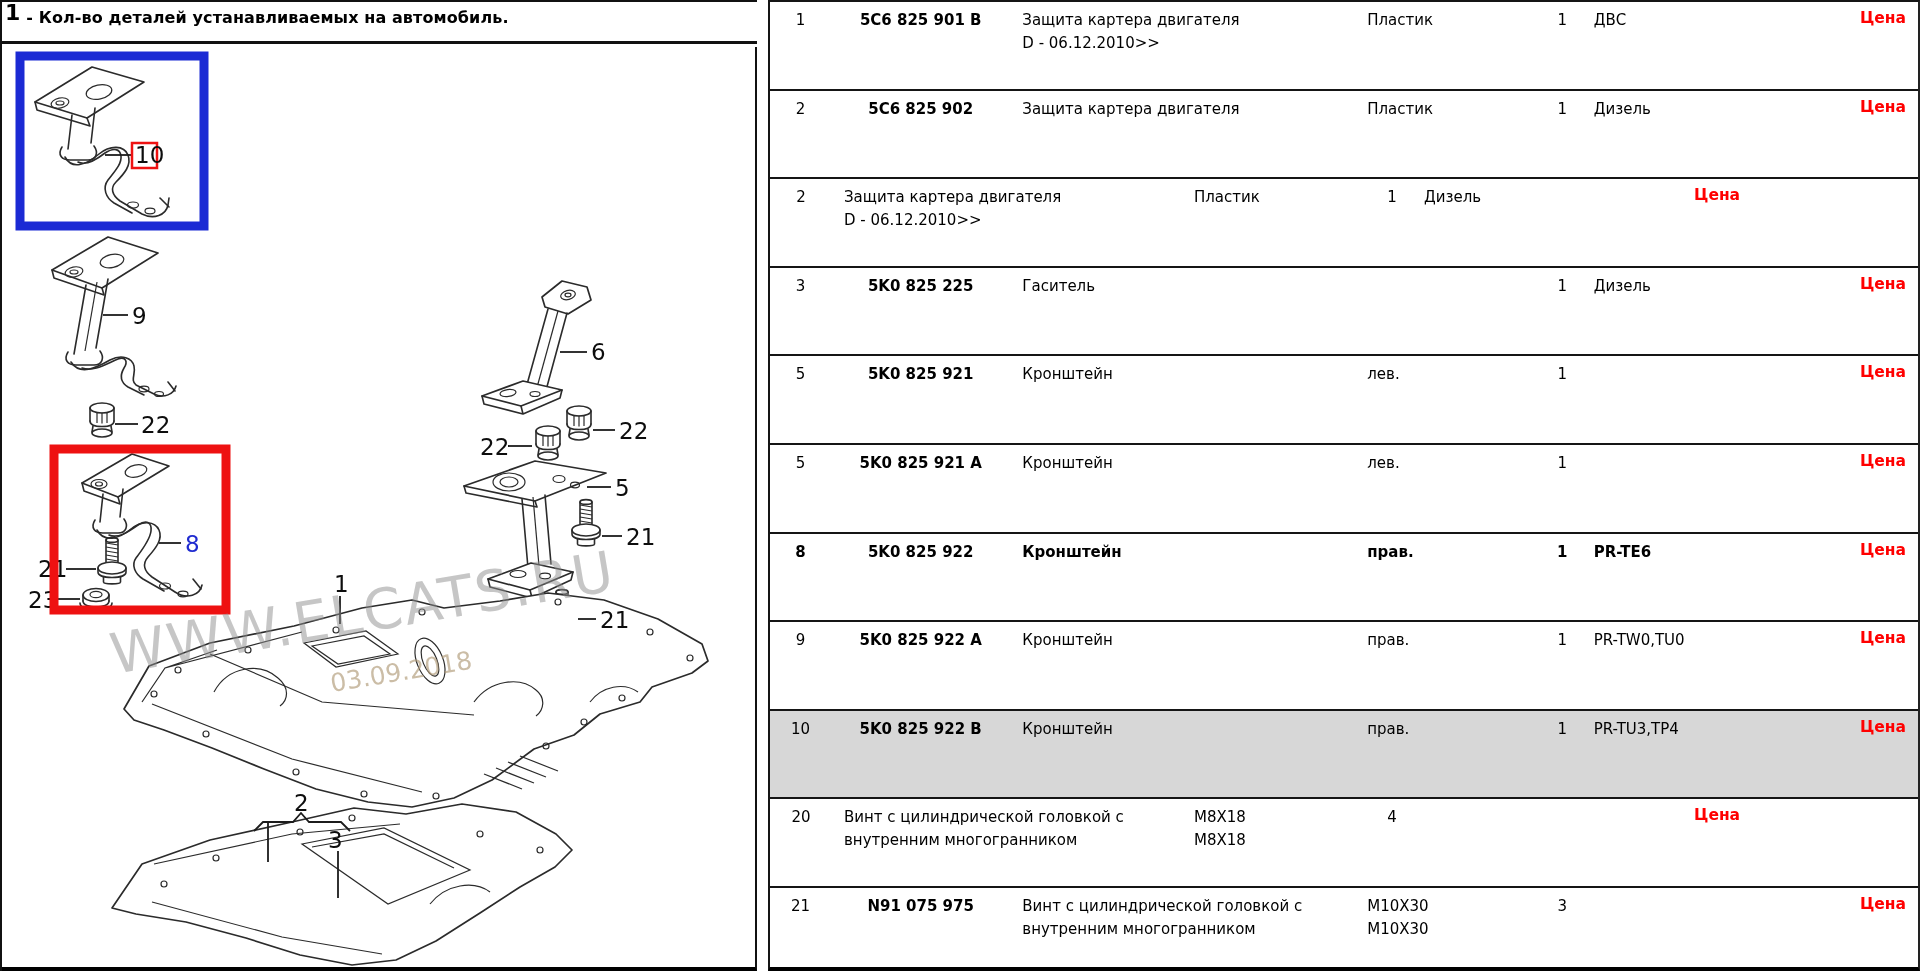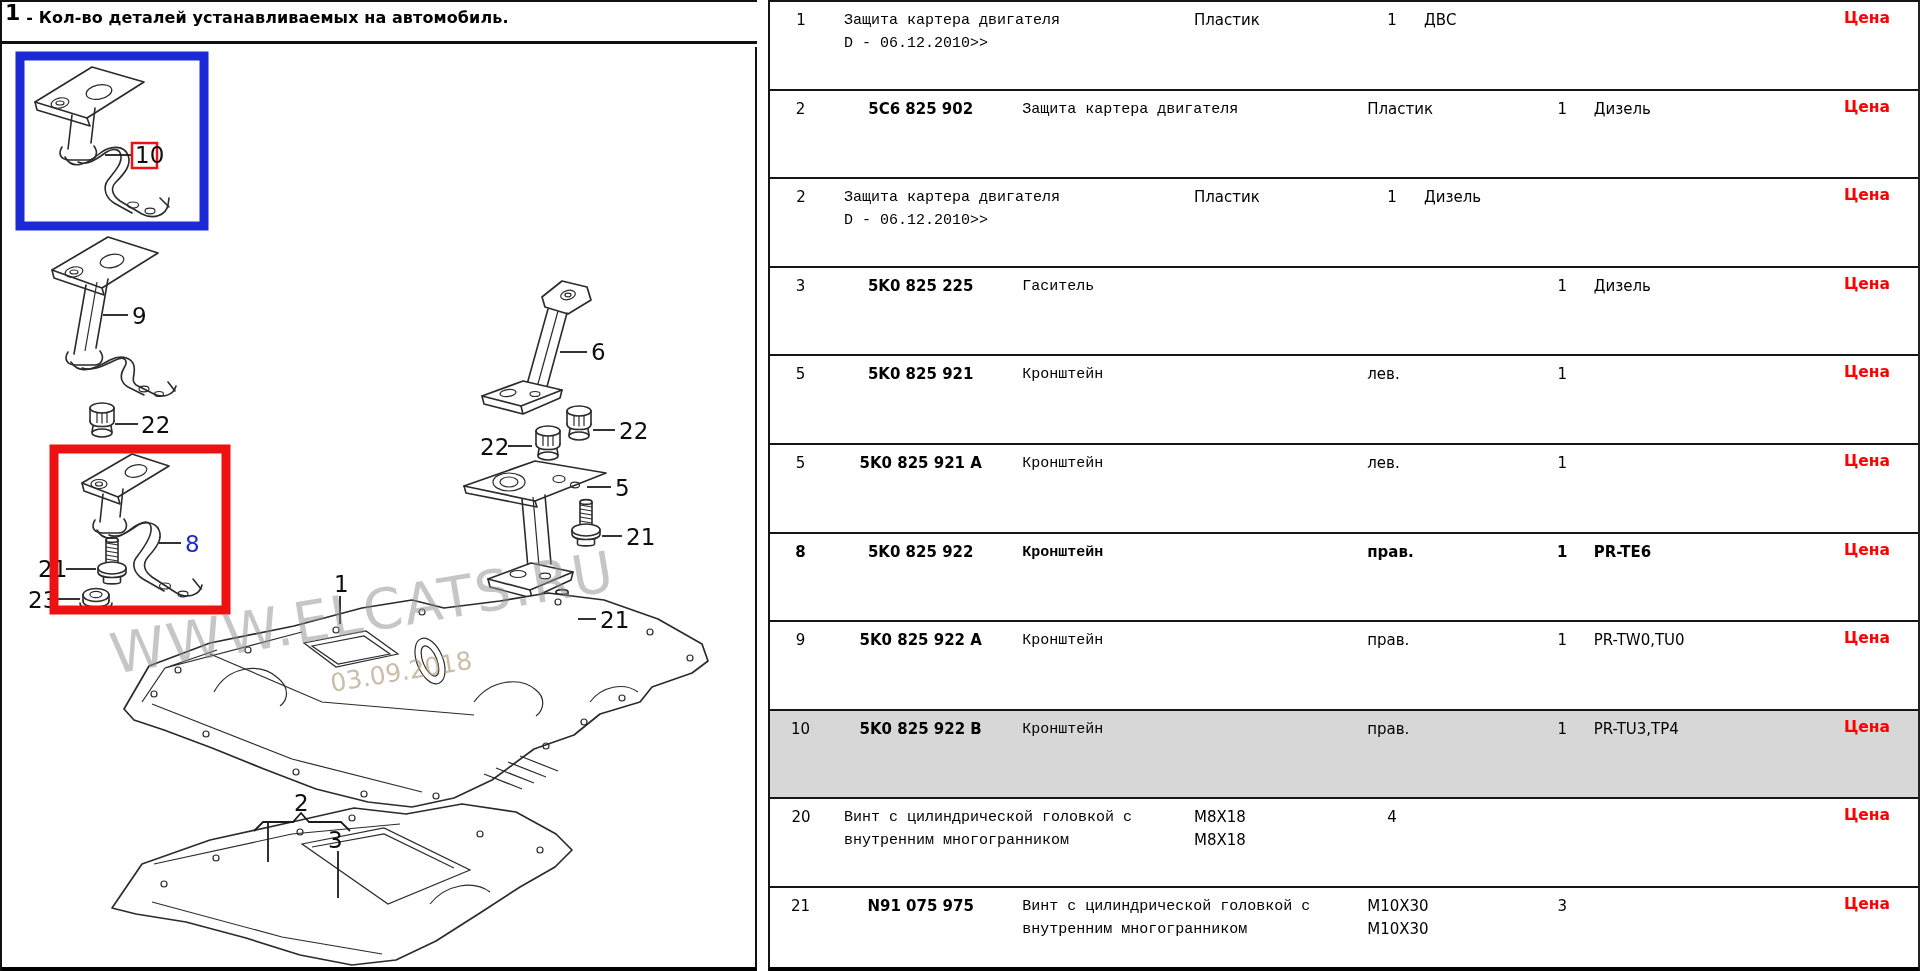--- a/index.html
+++ b/index.html
@@ -31,25 +31,25 @@
     border-top:2px solid #151515;border-left:2px solid #151515;border-right:2px solid #222;
     border-bottom:4px solid #000;overflow:hidden;background:#fff;}
   .t-row{display:flex;height:88.6px;box-sizing:border-box;border-bottom:2px solid #151515;
     font-size:15px;color:#000;}
   .t-row.bold{font-weight:bold;}
   .t-row.hl{background:#d7d7d7;}
   .cell{box-sizing:border-box;padding-top:7px;}
   .cell .line{line-height:23px;white-space:nowrap;}
   .c-pos{width:62px;text-align:center;}
   .c-pn{width:182px;text-align:center;font-weight:bold;}
-  .c-name{width:350px;padding-left:12px;font-family:Liberation Mono, monospace;}
+  .c-name{width:350px;padding-left:12px;}
   .c-model{width:178px;padding-left:12px;}
   .c-qty{width:64px;text-align:center;}
   .c-modif{width:254px;}
-  .c-price{flex:1;text-align:right;padding-right:28px;}
+  .c-price{flex:1;padding-right:12px;margin-left:16px;}
   .price-link{color:#ff0000;font-weight:bold;font-size:15.5px;cursor:pointer;}
 </style>
 </head>
 <body>
 
 <div class="app">
 
   <div class="left-panel">
     <div class="diagram-header">
       <span class="fig-ref">1</span>
@@ -271,20 +271,23 @@
       </svg>
     </div>
   </div>
 
   <div class="table-panel">
     <div id="rows-host">
         <div class="t-row">
           <div class="cell c-pos">
             <div class="line">1</div>
           </div>
+          <div class="cell c-pn">
+            <div class="line">5C6 825 901 B</div>
+          </div>
           <div class="cell c-name">
             <div class="line">Защита картера двигателя</div>
             <div class="line">D - 06.12.2010&gt;&gt;</div>
           </div>
           <div class="cell c-model">
             <div class="line">Пластик</div>
           </div>
           <div class="cell c-qty">
             <div class="line">1</div>
           </div>

